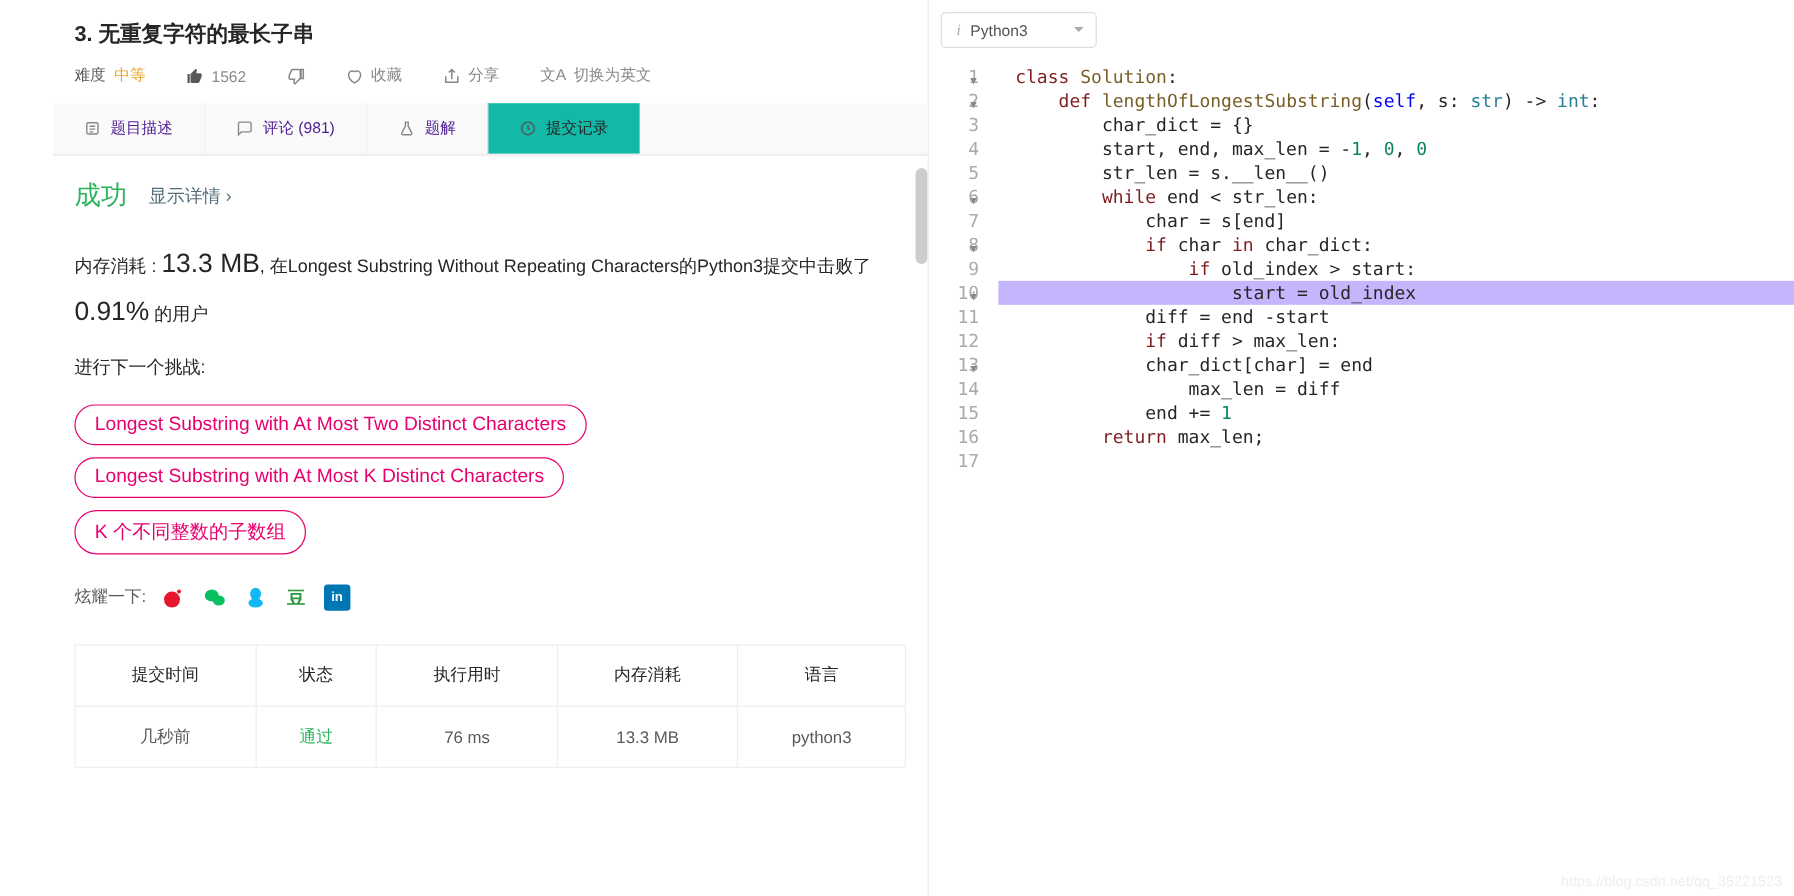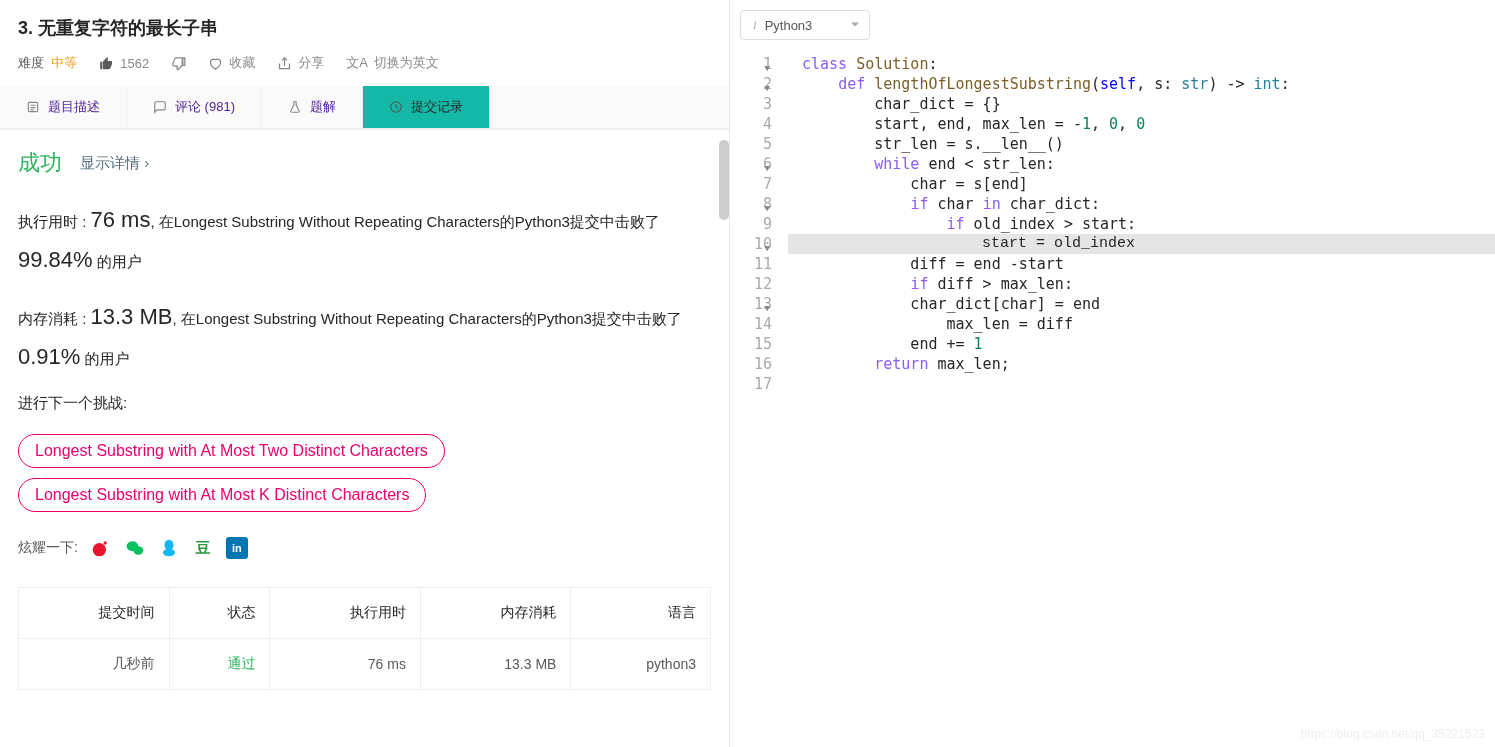--- a/index.html
+++ b/index.html
@@ -1,22 +1,22 @@
 <!DOCTYPE html>
 <html><head>
 <meta charset="utf-8">
 <style>
 * { margin:0; padding:0; box-sizing:border-box; }
 body { font-family: -apple-system, BlinkMacSystemFont, "Segoe UI", "PingFang SC", "Microsoft YaHei", sans-serif; background:#fff; color:#262626; font-size:14px; }
-.container { display:flex; width:100%; height:747px; }
+.container { display:flex; width:100%; height:747px;padding-left:44px; }
 .left { flex:0 0 730px; border-right:1px solid #e8e8e8; overflow:hidden; position:relative; }
 .right { flex:1; display:flex; flex-direction:column; }
 .header { padding:16px 18px 0 18px; }
 .title { font-size:18px; font-weight:600; margin-bottom:14px; }
-.meta { display:flex; align-items:center; gap:22px; color:#8a8a8a; font-size:13px; padding-bottom:14px; }
+.meta { display:flex; align-items:center; gap:34px; color:#8a8a8a; font-size:13px; padding-bottom:14px; }
 .meta .label { color:#595959; }
 .diff { color:#f0a020; }
 .meta-item { display:flex; align-items:center; gap:6px; cursor:pointer; }
 .tabs { display:flex; border-bottom:1px solid #eee; }
 .tab { padding:12px 26px; display:flex; align-items:center; gap:8px; color:#4c1d95; font-size:13px; cursor:pointer; border-left:1px solid #f0f0f0; }
 .tab:first-child { border-left:none; }
 .tab.active { background:#fff; color:#262626; border-top:0; position:relative; }
 .tab-bar-wrap { background:#fafafa; border-bottom:1px solid #eee; }
 .tab.active { background:#14b8a6; }
 .content { padding:18px; overflow-y:auto; height:calc(100% - 140px); }
@@ -25,33 +25,33 @@
 .detail-link { color:#546e7a; font-size:15px; cursor:pointer; }
 .stat { font-size:15px; color:#262626; margin-bottom:18px; line-height:1.8; }
 .stat .big { font-size:22px; }
 .next { font-size:15px; margin-bottom:16px; }
 .pill { display:inline-block; border:1px solid #e8006f; color:#e8006f; border-radius:20px; padding:7px 16px; margin:5px 6px 5px 0; font-size:16px; cursor:pointer; }
 .share-row { display:flex; align-items:center; gap:12px; margin-top:20px; margin-bottom:28px; }
 .share-label { font-size:14px; color:#595959; }
 .si { width:22px; height:22px; display:flex; align-items:center; justify-content:center; font-weight:bold; font-size:15px; border-radius:3px; cursor:pointer;}
 .weibo{color:#e6162d;} .wechat{color:#07c160;} .qq{color:#12b7f5;} .douban{color:#2e963d;} .linkedin{background:#0077b5;color:#fff;font-size:11px;}
 table { width:100%; border-collapse:collapse; margin-top:6px; }
-th, td { text-align:right; padding:16px 14px; border:1px solid #eee; font-size:14px; font-weight:normal; color:#595959;}
+th, td { text-align:center; padding:16px 14px; border:1px solid #eee; font-size:14px; font-weight:normal; color:#595959;}
 th { color:#262626; background:#fff; }
 .pass { color:#2db55d; }
 .lang-select { margin:10px 0 0 10px; border:1px solid #ddd; border-radius:4px; padding:6px 30px 6px 12px; display:inline-flex; align-items:center; gap:8px; color:#555; font-size:13px; cursor:pointer; position:relative; width:130px;}
 .lang-select::after{content:"";position:absolute;right:10px;top:50%;transform:translateY(-30%);border:4px solid transparent;border-top-color:#aaa;}
 .editor { flex:1; display:flex; font-family:Consolas,Monaco,monospace; font-size:15px; line-height:20px; padding-top:14px; overflow:hidden;}
 .gutter { width:58px; text-align:right; color:#aaa; padding-right:16px; user-select:none; position:relative;}
 .gutter .ln { height:20px; position:relative;}
 .fold { position:absolute; right:2px; top:4px; font-size:9px; color:#888;}
 .code { flex:1; }
 .code .line { height:20px; white-space:pre; padding-left:14px;}
-.hl { background:#e5e5e5;font-family:Liberation Mono, monospace; }
-.kw { color:#8b5cf6;text-align:right; } .fn{color:#795e26;} .self{color:#0000ff;} .type{color:#267f99;} .num{color:#098658;}
+.hl { background:#c4b5fd; }
+.kw { color:#7f1d1d;text-align:right; } .fn{color:#795e26;} .self{color:#0000ff;} .type{color:#267f99;} .num{color:#098658;}
 .scrollbar{position:absolute;right:0;top:140px;width:10px;height:80px;background:#ccc;border-radius:5px;}
 .watermark{position:absolute;right:10px;bottom:6px;color:#eee;font-size:12px;}
 svg{display:block;}
 </style>
 </head>
 <body>
 
 <div class="container">
   <div class="left">
     <div class="header">
@@ -116,29 +116,27 @@
           <span>提交记录</span>
         </div>
       </div>
     </div>
     <div class="content">
       <div class="success-row">
         <span class="success">成功</span>
         <span class="detail-link">显示详情 ›</span>
       </div>
       <div class="stat">
-        <span>执行用时 : </span><span class="big">76 ms</span><span>, 在Longest Substring Without Repeating Characters的Python3提交中击败了</span><span class="big">99.84%</span><span> 的用户</span>
-      </div>
-      <div class="stat">
         <span>内存消耗 : </span><span class="big">13.3 MB</span><span>, 在Longest Substring Without Repeating Characters的Python3提交中击败了</span><span class="big">0.91%</span><span> 的用户</span>
       </div>
       <div class="next">进行下一个挑战:</div>
       <div>
         <span class="pill">Longest Substring with At Most Two Distinct Characters</span><br>
         <span class="pill">Longest Substring with At Most K Distinct Characters</span><br>
+        <span class="pill">K 个不同整数的子数组</span>
       </div>
       <div class="share-row">
         <span class="share-label">炫耀一下:</span>
         <span class="si weibo">
             <svg width="20" height="20" viewBox="0 0 24 24" fill="#e6162d">
               <circle cx="10" cy="14" r="8"></circle>
               <circle cx="17" cy="6" r="2" fill="#e6162d"></circle>
             </svg>
           </span>
         <span class="si wechat">

